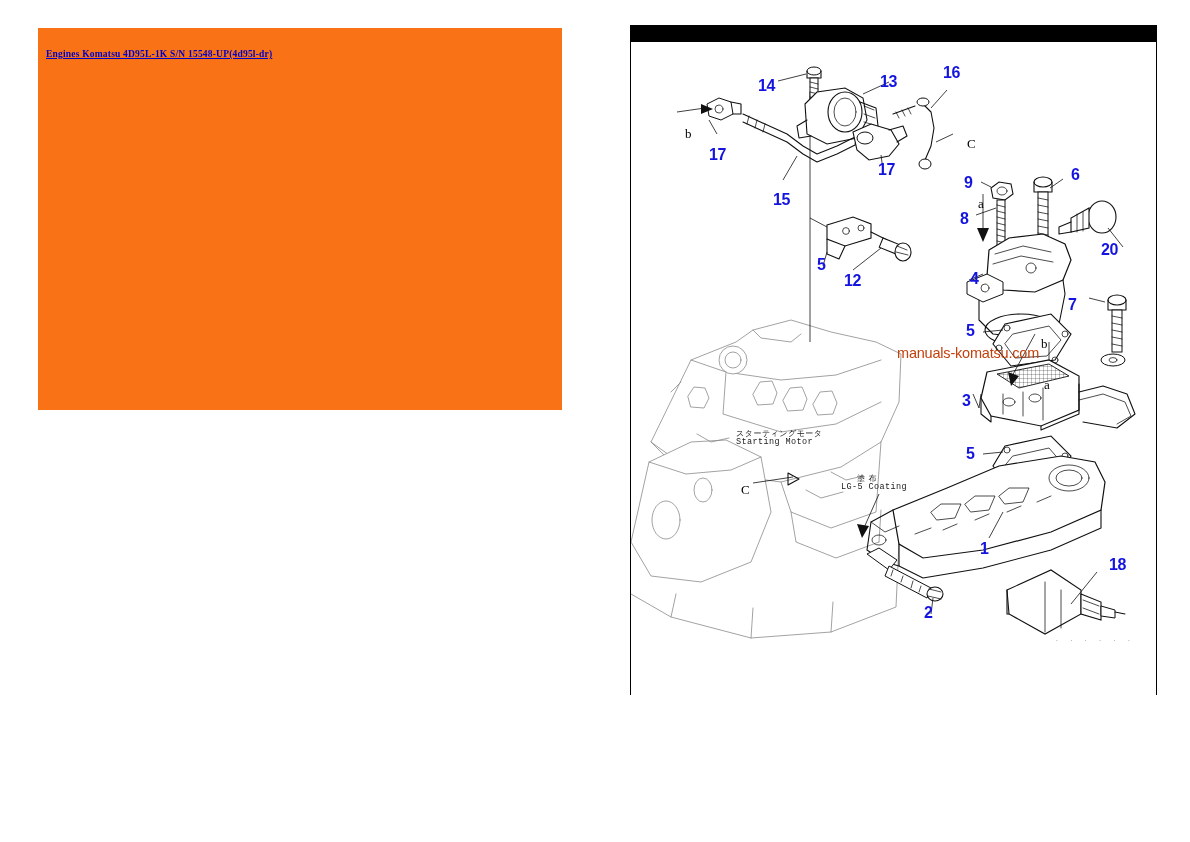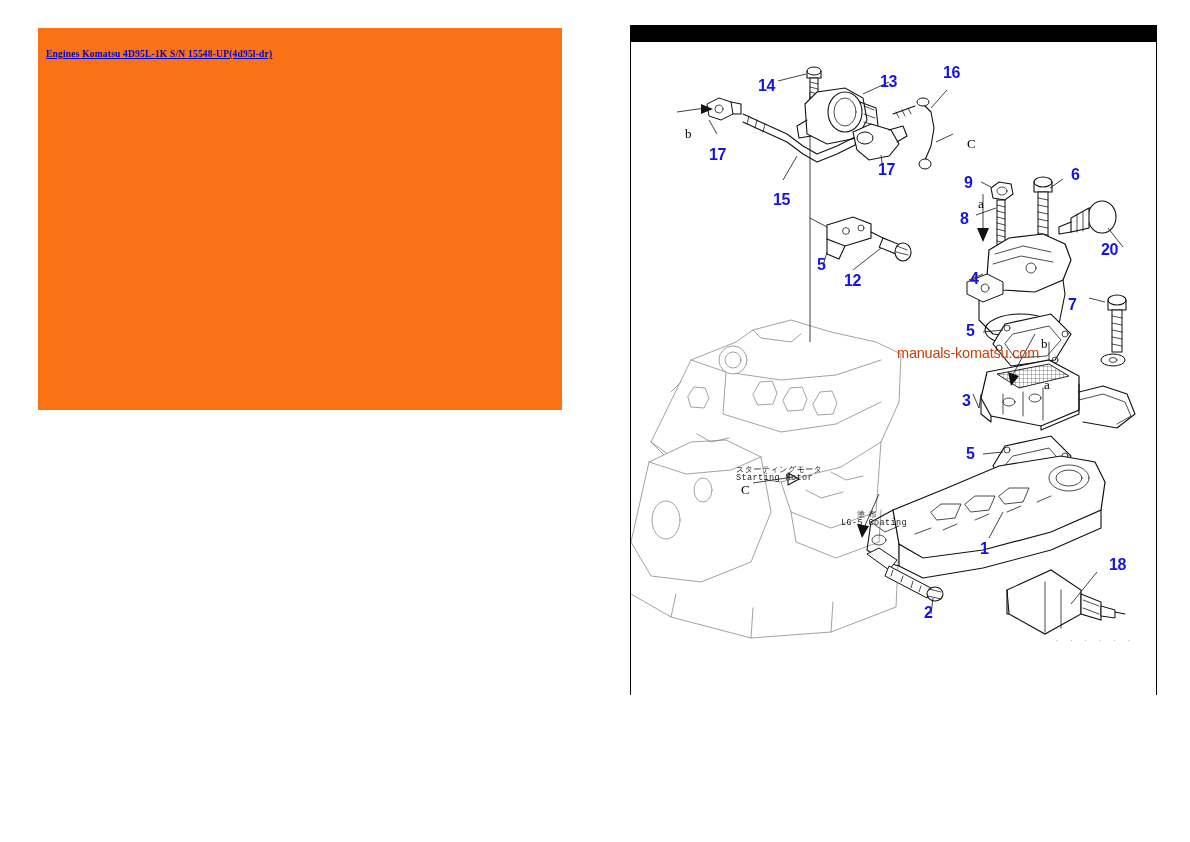--- a/index.html
+++ b/index.html
@@ -38,21 +38,21 @@
        font-size:13px;line-height:1;}
 
   
   #watermark{position:absolute;left:896px;top:328px;font-size:14.5px;
              color:#c2410c;font-family:"Liberation Sans",sans-serif;
              letter-spacing:-.2px;white-space:nowrap;}
 
   
   .note{position:absolute;font-family:"DejaVu Sans",sans-serif;color:#1a1a1a;
         white-space:nowrap;line-height:1.05;}
-  .note .jp{font-size:8px;letter-spacing:.5px;display:block;margin-top:36px;}
+  .note .jp{font-size:8px;letter-spacing:.5px;display:block;}
   .note .en{font-size:8.5px;letter-spacing:.4px;display:block;
             font-family:"Liberation Mono",monospace;}
 
   #dots{position:absolute;right:22px;bottom:52px;font-size:7px;color:#aaa;
         letter-spacing:3px;font-family:"Liberation Mono",monospace;}
 </style>
 </head>
 <body>
 
 <div id="nav-panel">

